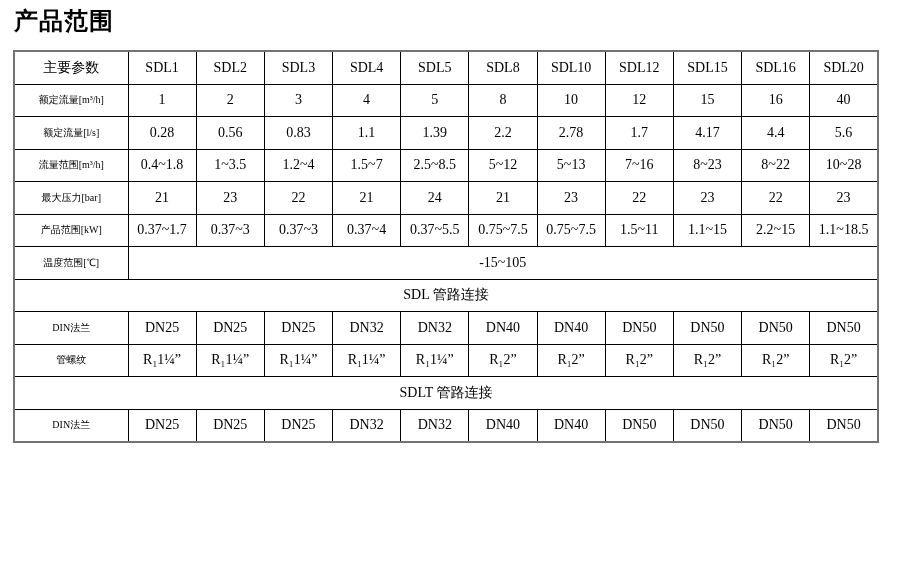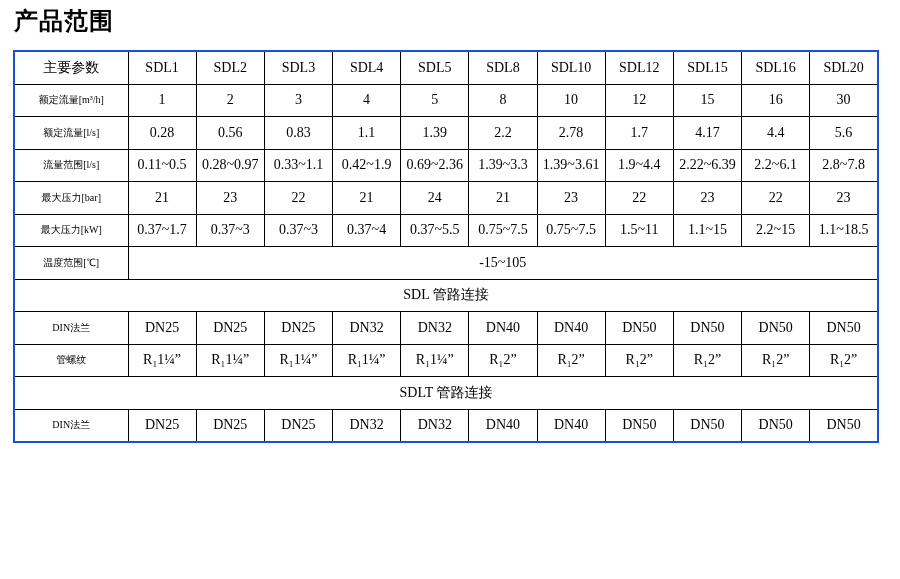--- a/index.html
+++ b/index.html
@@ -27,21 +27,21 @@
     letter-spacing: 1px;
     color: #000000;
   }
   table.spec {
     position: absolute;
     left: 13px;
     top: 50px;
     width: 866px;
     border-collapse: collapse;
     table-layout: fixed;
-    border: 2px solid #1d4ed8;
+    border: 2px solid #737373;
     font-family: "Liberation Serif", serif;
   }
   table.spec col.param-col { width: 114px; }
   table.spec th,
   table.spec td {
     border: 1px solid #000000;
     height: 31.5px;
     padding: 0 1px;
     text-align: center;
     vertical-align: middle;
@@ -84,66 +84,66 @@
           <td>1</td>
           <td>2</td>
           <td>3</td>
           <td>4</td>
           <td>5</td>
           <td>8</td>
           <td>10</td>
           <td>12</td>
           <td>15</td>
           <td>16</td>
-          <td>30</td>
+          <td>40</td>
         </tr>
         <tr>
           <td class="row-label">额定流量[l/s]</td>
           <td>0.28</td>
           <td>0.56</td>
           <td>0.83</td>
           <td>1.1</td>
           <td>1.39</td>
           <td>2.2</td>
           <td>2.78</td>
           <td>1.7</td>
           <td>4.17</td>
           <td>4.4</td>
           <td>5.6</td>
         </tr>
         <tr>
-          <td class="row-label">流量范围[l/s]</td>
-          <td>0.11~0.5</td>
-          <td>0.28~0.97</td>
-          <td>0.33~1.1</td>
-          <td>0.42~1.9</td>
-          <td>0.69~2.36</td>
-          <td>1.39~3.3</td>
-          <td>1.39~3.61</td>
-          <td>1.9~4.4</td>
-          <td>2.22~6.39</td>
-          <td>2.2~6.1</td>
-          <td>2.8~7.8</td>
+          <td class="row-label">流量范围[m³/h]</td>
+          <td>0.4~1.8</td>
+          <td>1~3.5</td>
+          <td>1.2~4</td>
+          <td>1.5~7</td>
+          <td>2.5~8.5</td>
+          <td>5~12</td>
+          <td>5~13</td>
+          <td>7~16</td>
+          <td>8~23</td>
+          <td>8~22</td>
+          <td>10~28</td>
         </tr>
         <tr>
           <td class="row-label">最大压力[bar]</td>
           <td>21</td>
           <td>23</td>
           <td>22</td>
           <td>21</td>
           <td>24</td>
           <td>21</td>
           <td>23</td>
           <td>22</td>
           <td>23</td>
           <td>22</td>
           <td>23</td>
         </tr>
         <tr>
-          <td class="row-label">最大压力[kW]</td>
+          <td class="row-label">产品范围[kW]</td>
           <td>0.37~1.7</td>
           <td>0.37~3</td>
           <td>0.37~3</td>
           <td>0.37~4</td>
           <td>0.37~5.5</td>
           <td>0.75~7.5</td>
           <td>0.75~7.5</td>
           <td>1.5~11</td>
           <td>1.1~15</td>
           <td>2.2~15</td>

